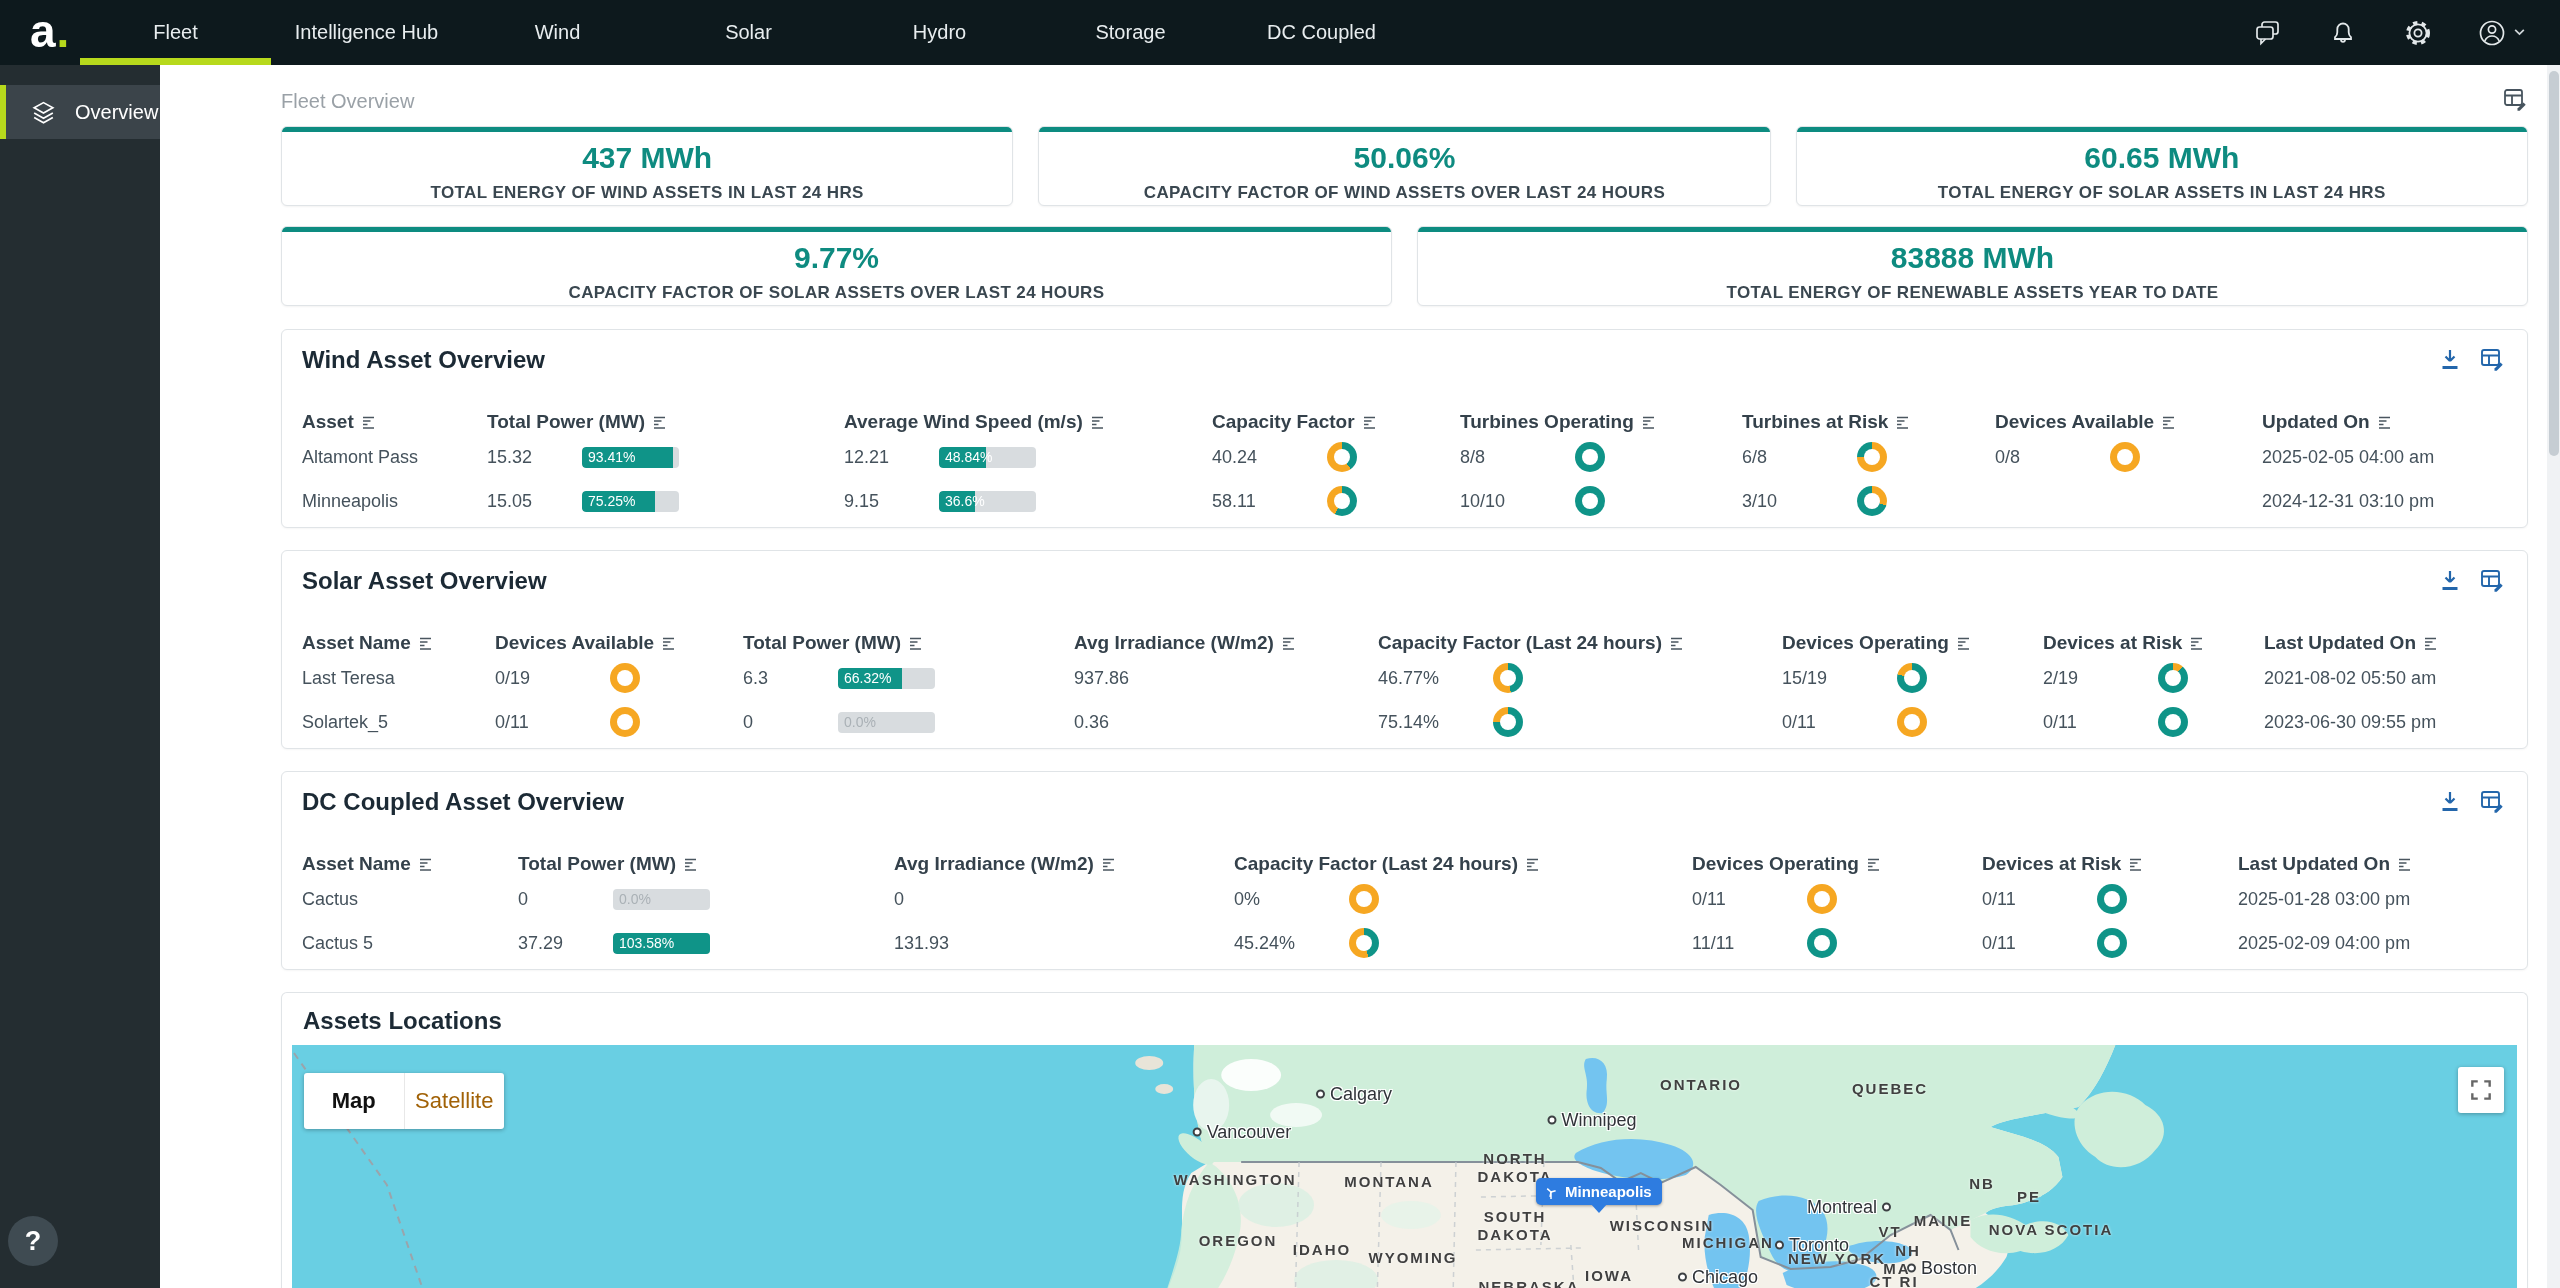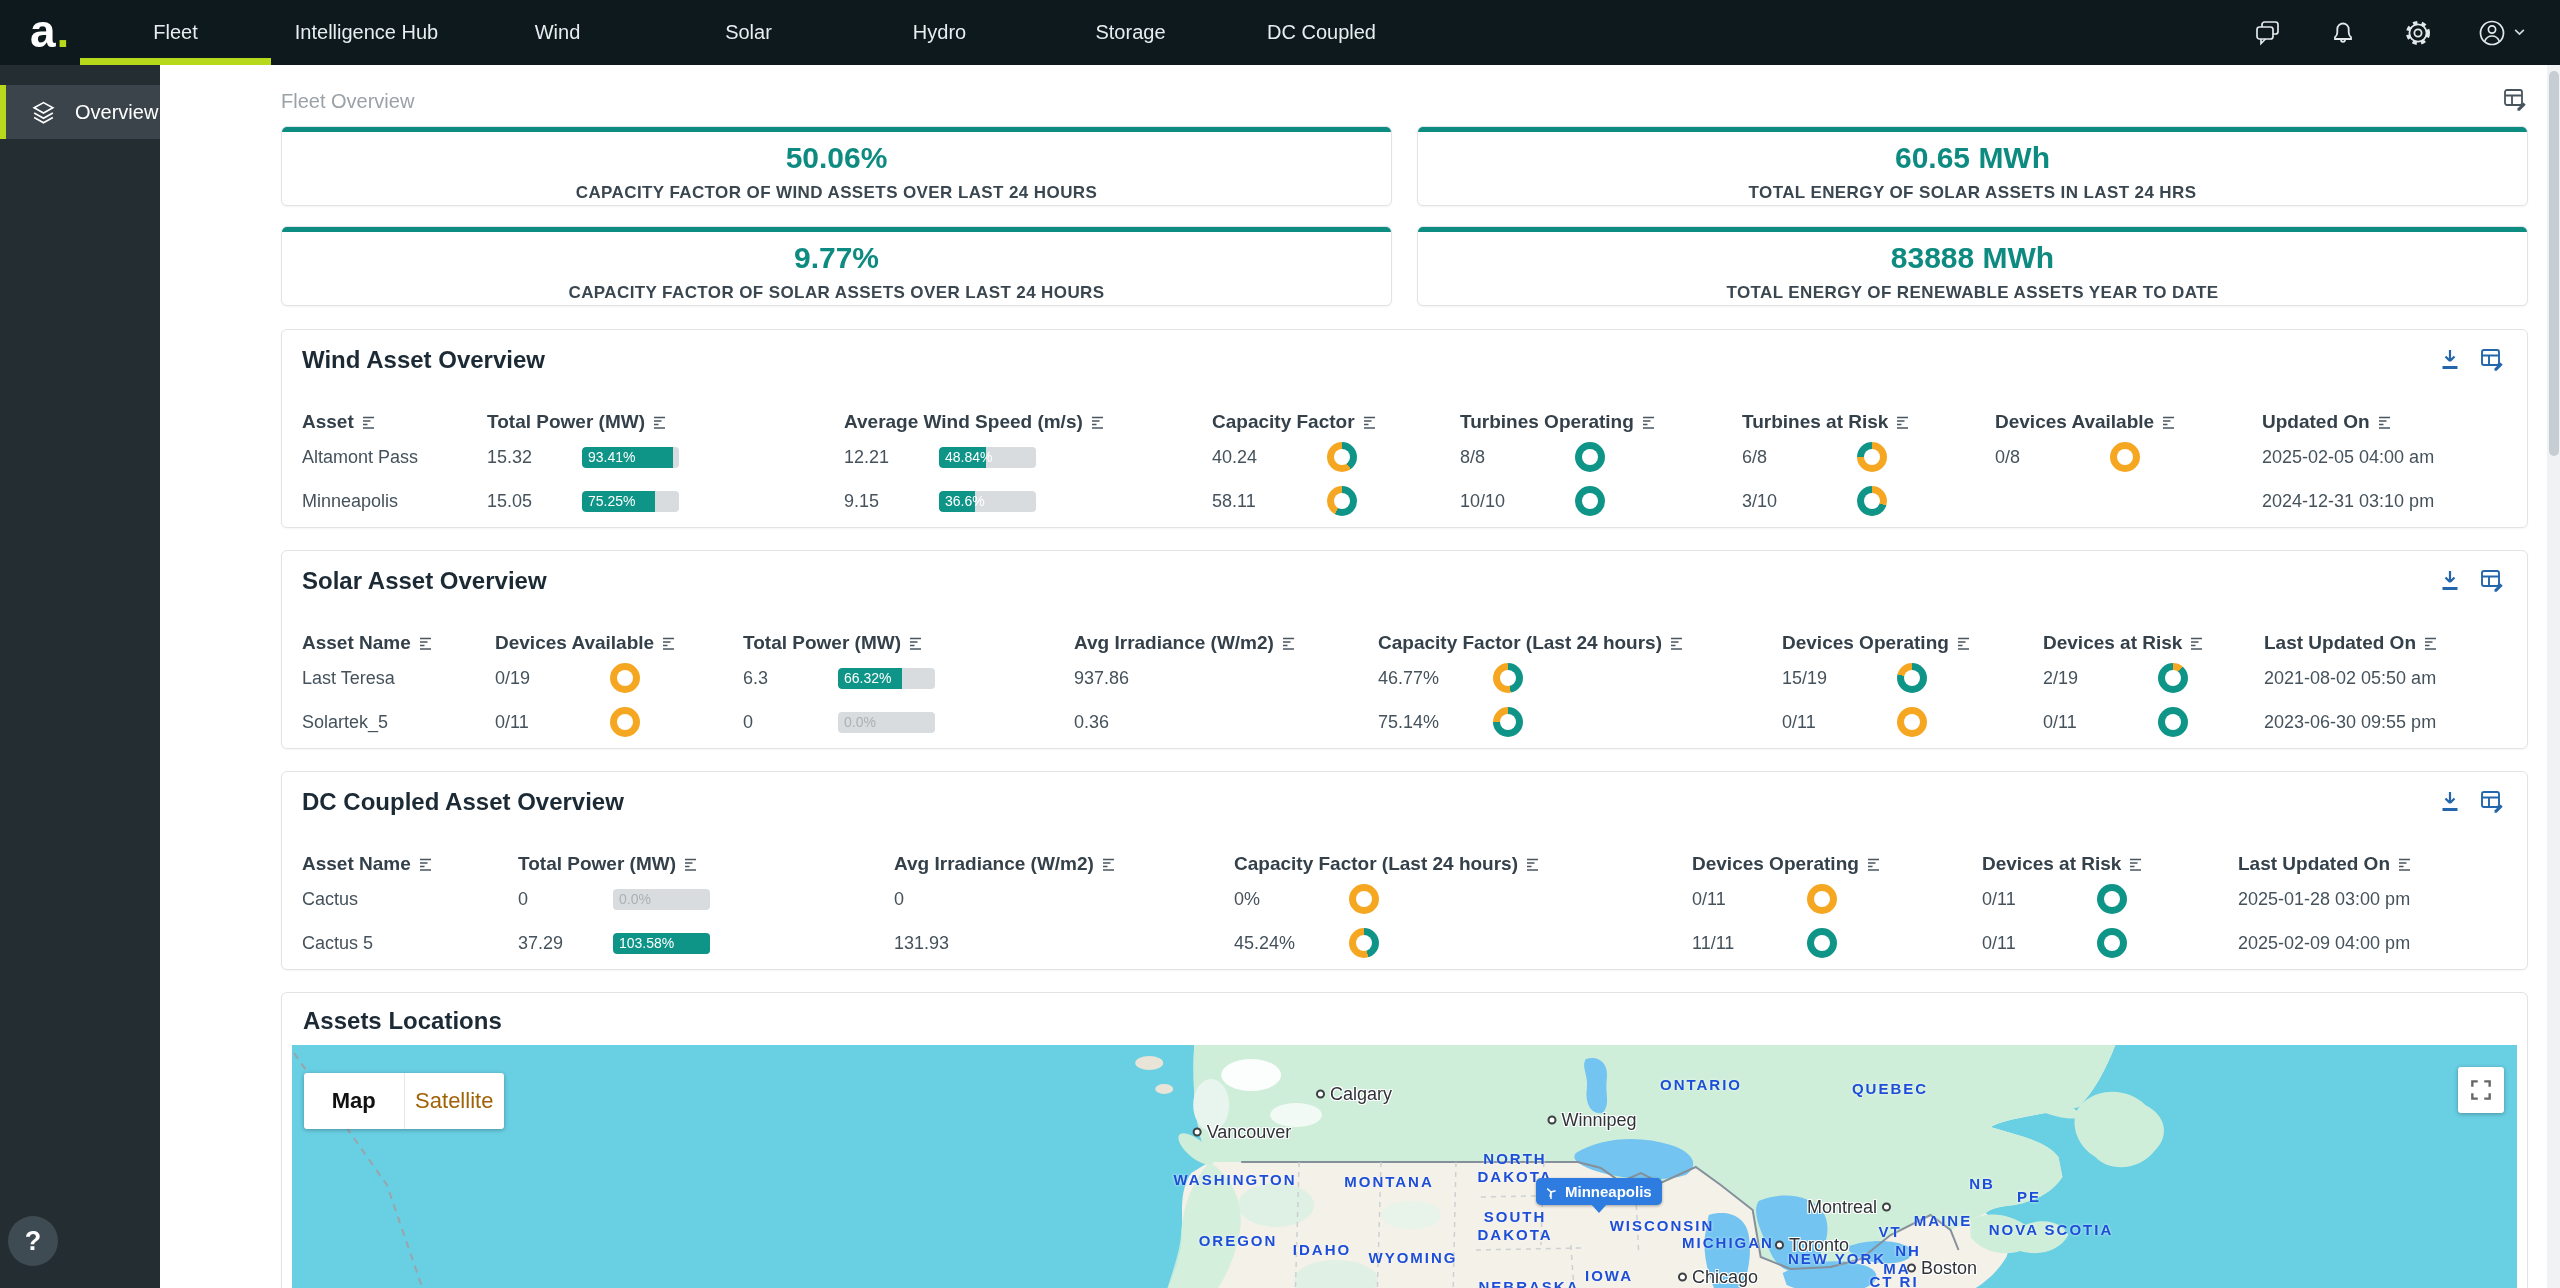--- a/index.html
+++ b/index.html
@@ -69,21 +69,21 @@
 
   .donut { position:relative; width:30px; height:30px; border-radius:50%; flex:0 0 auto; }
   .donut::after { content:""; position:absolute; inset:7px; background:#fff; border-radius:50%; }
 
   
   .map-card { padding:14px 10px 0; height:312px; border-bottom:none; }
   .map-card .card-title { margin-left:11px; }
   .mapbox { position:relative; margin-top:10px; width:100%; height:256px; overflow:hidden; background:#69cfe3; }
   .mapbox svg.geo { position:absolute; inset:0; width:100%; height:100%; }
   .maplabel { position:absolute; transform:translate(-50%,-50%); white-space:nowrap; }
-  .maplabel.region { font-size:15px; font-weight:700; letter-spacing:2px; color:#1d4ed8;
+  .maplabel.region { font-size:15px; font-weight:700; letter-spacing:2px; color:#404040;
                      text-shadow:0 0 3px rgba(255,255,255,.8); }
   .maplabel.city { font-size:18px; font-weight:500; color:#2f3338; display:flex; align-items:center; gap:5px;
                    text-shadow:-1px -1px 0 #fff,1px -1px 0 #fff,-1px 1px 0 #fff,1px 1px 0 #fff; }
   .citydot { width:9px; height:9px; border:2.5px solid #3c4043; background:#fff; border-radius:50%; flex:0 0 auto; }
   .map-ctl { position:absolute; left:12px; top:28px; width:200px; height:56px; background:#fff; border-radius:3px;
              box-shadow:0 1px 4px rgba(0,0,0,.3); display:flex; z-index:5; }
   .map-ctl .opt { flex:1; display:flex; align-items:center; justify-content:center; font-size:22px; cursor:pointer; }
   .map-ctl .opt.sel { font-weight:700; color:#111; }
   .map-ctl .opt.unsel { color:#a16207; border-left:1px solid #e8e8e8; }
   .fs-btn { position:absolute; right:13px; top:22px; width:46px; height:46px; background:#fff; border-radius:3px;
@@ -168,20 +168,25 @@
       <span class="tbl-edit">
         <svg viewBox="0 0 26 26" fill="none" stroke="#47545e" stroke-width="1.8">
           <rect x="3" y="4" width="17" height="15" rx="2"></rect>
           <path d="M3 9.5h17M10 9.5V19"></path>
           <path d="M15.5 22.5l6-6 2.2 2.2-6 6h-2.2z" fill="#47545e" stroke="none"></path>
         </svg>
       </span>
     </div>
 
     <div class="kpi-row" id="kpi-row-0">
+        <div class="kpi-card">
+          <div class="kpi-accent"></div>
+          <div class="kpi-value">437 MWh</div>
+          <div class="kpi-label">TOTAL ENERGY OF WIND ASSETS IN LAST 24 HRS</div>
+        </div>
         <div class="kpi-card">
           <div class="kpi-accent"></div>
           <div class="kpi-value">50.06%</div>
           <div class="kpi-label">CAPACITY FACTOR OF WIND ASSETS OVER LAST 24 HOURS</div>
         </div>
         <div class="kpi-card">
           <div class="kpi-accent"></div>
           <div class="kpi-value">60.65 MWh</div>
           <div class="kpi-label">TOTAL ENERGY OF SOLAR ASSETS IN LAST 24 HRS</div>
         </div>

